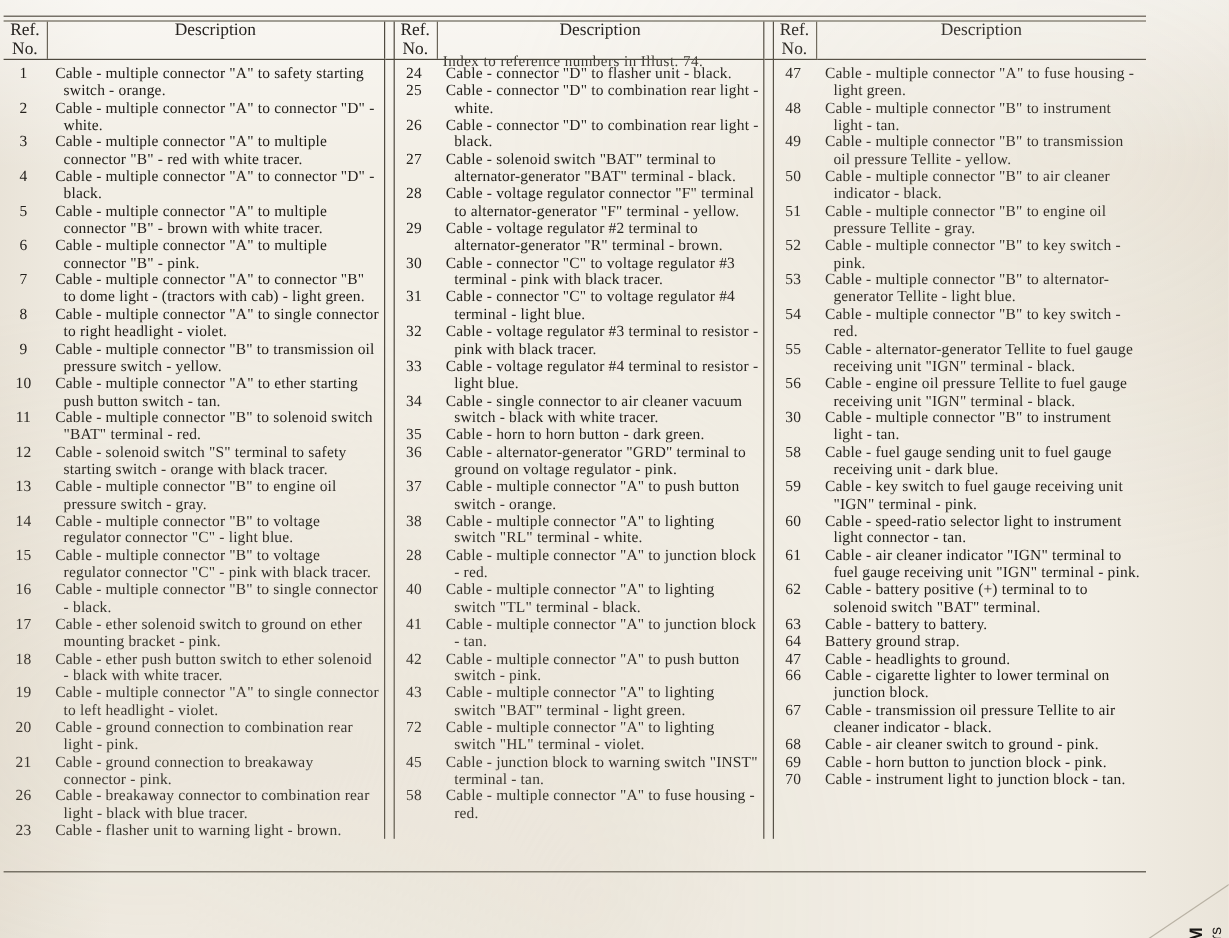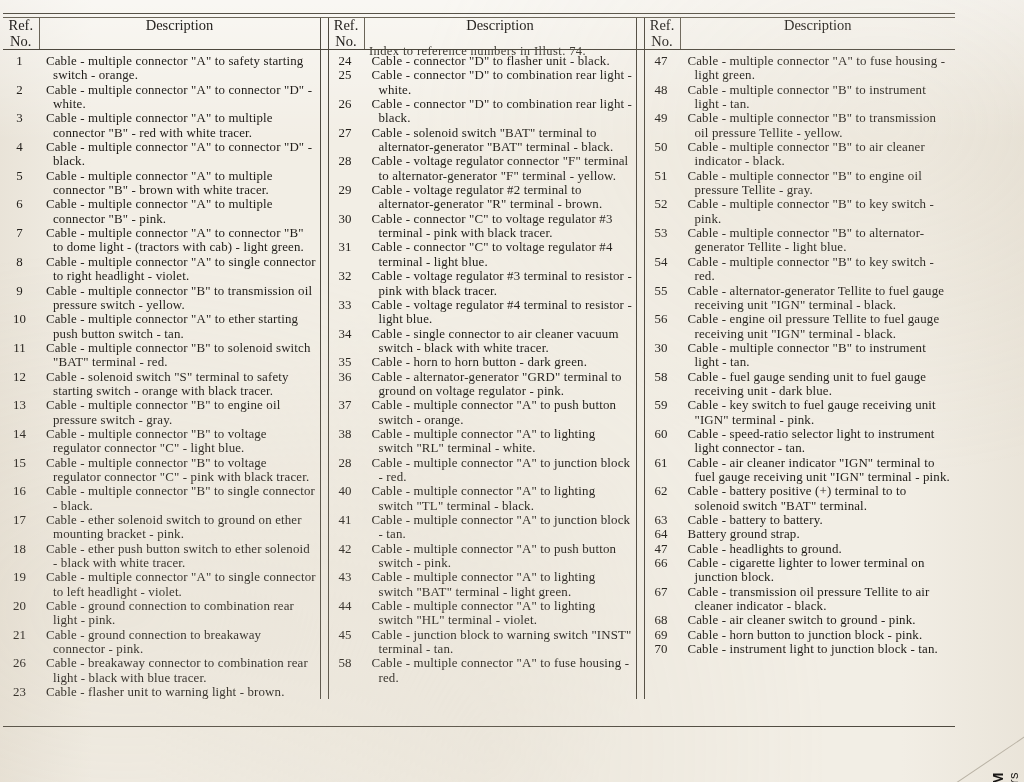--- a/index.html
+++ b/index.html
@@ -393,21 +393,21 @@
                 </li>
                 <li>
                   <span class="num">42</span>
                   <span class="txt">Cable - multiple connector "A" to push button switch - pink.</span>
                 </li>
                 <li>
                   <span class="num">43</span>
                   <span class="txt">Cable - multiple connector "A" to lighting switch "BAT" terminal - light green.</span>
                 </li>
                 <li>
-                  <span class="num">44</span>
+                  <span class="num">72</span>
                   <span class="txt">Cable - multiple connector "A" to lighting switch "HL" terminal - violet.</span>
                 </li>
                 <li>
                   <span class="num">45</span>
                   <span class="txt">Cable - junction block to warning switch "INST" terminal - tan.</span>
                 </li>
                 <li>
                   <span class="num">58</span>
                   <span class="txt">Cable - multiple connector "A" to fuse housing - red.</span>
                 </li>

